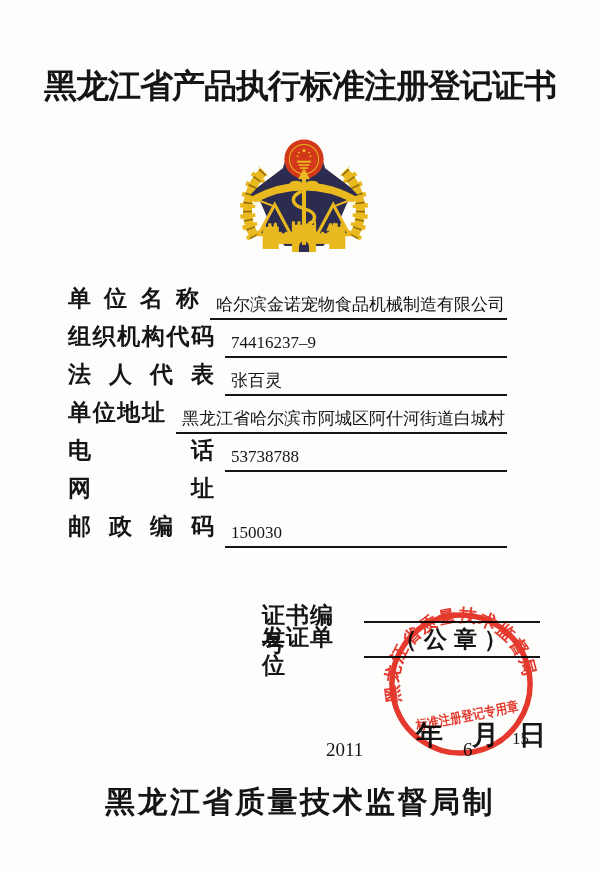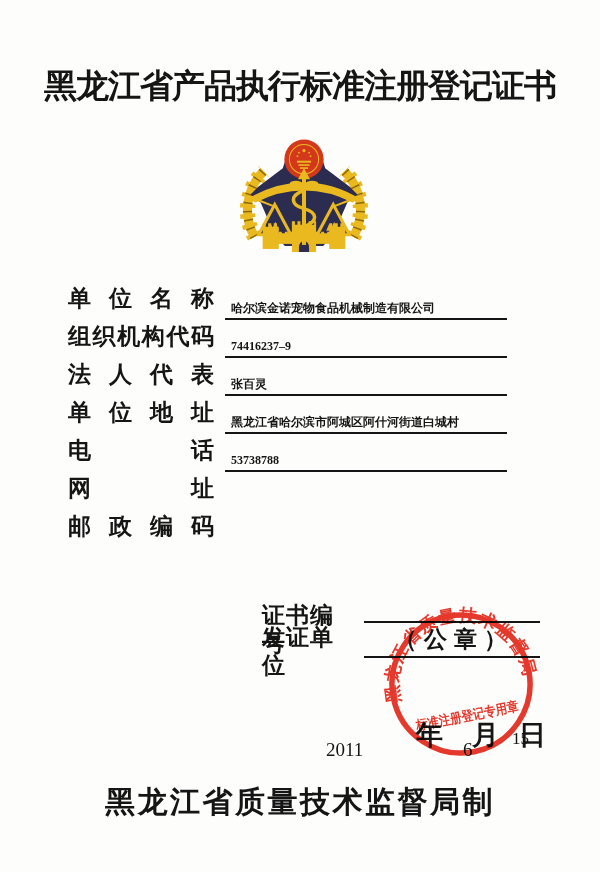--- a/index.html
+++ b/index.html
@@ -40,25 +40,24 @@
   .f4{top:396px}.f5{top:434px}.f6{top:472px}.f7{top:510px}
   .field .label{
     width:146px;align-self:flex-start;margin-top:3px;
     display:flex;justify-content:space-between;
     font-size:23px;font-weight:bold;line-height:1.25;
     font-family:"Liberation Serif", serif;
   }
   .field .value{
     flex:1;margin-left:11px;
     border-bottom:2px solid var(--ink);
-    font-size:12px;line-height:1.2;
+    font-size:17px;line-height:1.2;
     padding:0 2px 3px 6px;
     white-space:pre;
     font-family:"Liberation Serif", serif;
-    font-weight:bold;
   }
 
   
   .cert-row{
     position:absolute;left:262px;width:278px;height:36px;
     display:flex;align-items:center;
   }
   .cr-number{top:602px}
   .cr-issuer{top:624px}
   .cert-row .clabel{
@@ -218,20 +217,21 @@
         <span>址</span>
       </div>
   </div>
   <div class="field f7">
     <div class="label">
         <span>邮</span>
         <span>政</span>
         <span>编</span>
         <span>码</span>
       </div>
+    <div class="value">150030</div>
   </div>
 
   <div class="cert-row cr-number">
     <div class="clabel">证书编号</div>
     <div class="cline"></div>
   </div>
 
   <div class="cert-row cr-issuer">
     <div class="clabel">发证单位</div>
     <div class="cline">（公章）</div>

